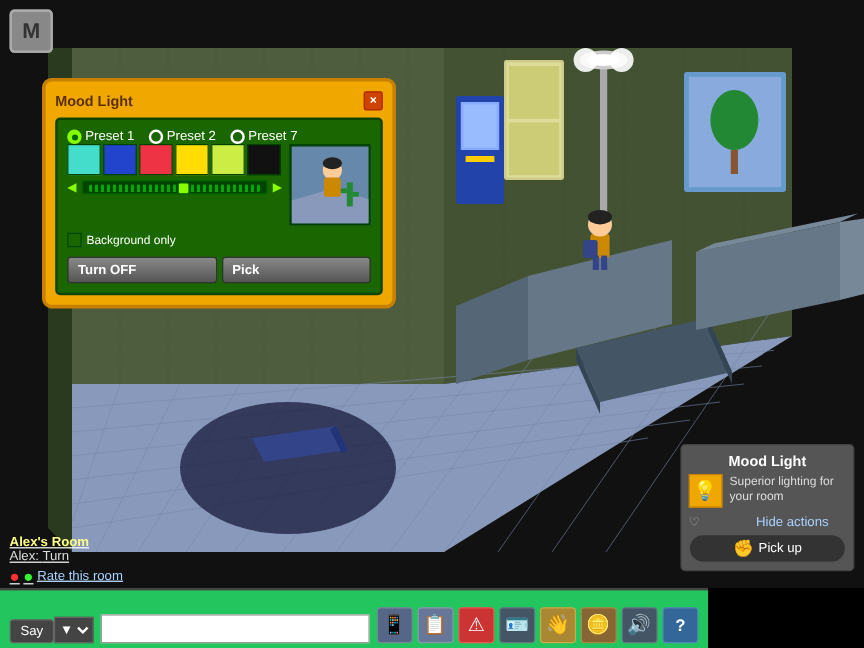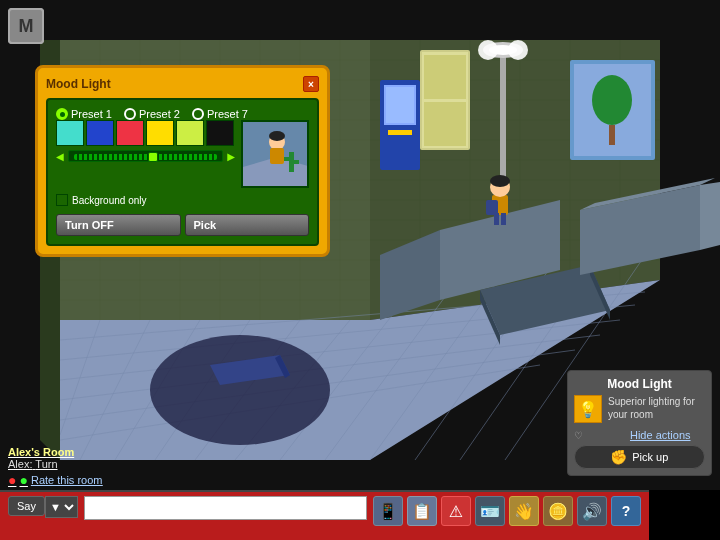--- a/index.html
+++ b/index.html
@@ -266,21 +266,20 @@
       display: flex;
       align-items: center;
       gap: 3px;
       margin-bottom: 4px;
       cursor: pointer;
     }
 
     #hide-actions-text {
       color: #aad0ff;
       font-size: 11px;
-      text-decoration: underline;
       padding-left: 44px;
     }
 
     #pick-up-btn {
       background: #333;
       border: 1px solid #555;
       border-radius: 12px;
       padding: 3px 10px;
       color: #fff;
       font-size: 11px;
@@ -289,26 +288,26 @@
       align-items: center;
       gap: 4px;
       width: 100%;
       justify-content: center;
     }
 
     
     #status-bar {
       position: absolute;
       bottom: 0; left: 0;
-      width: 649px;
+      width: 590px;
       height: 50px;
-      background: #b91c1c;
+      background: #22c55e;
       border-top: 2px solid #444;
       display: flex;
-      align-items: flex-start;
+      align-items: flex-end;
       padding: 4px 8px;
       gap: 6px;
       z-index: 200;
     }
 
     #room-info {
       position: absolute;
       bottom: 52px; left: 8px;
       color: #fff;
       font-size: 11px;

